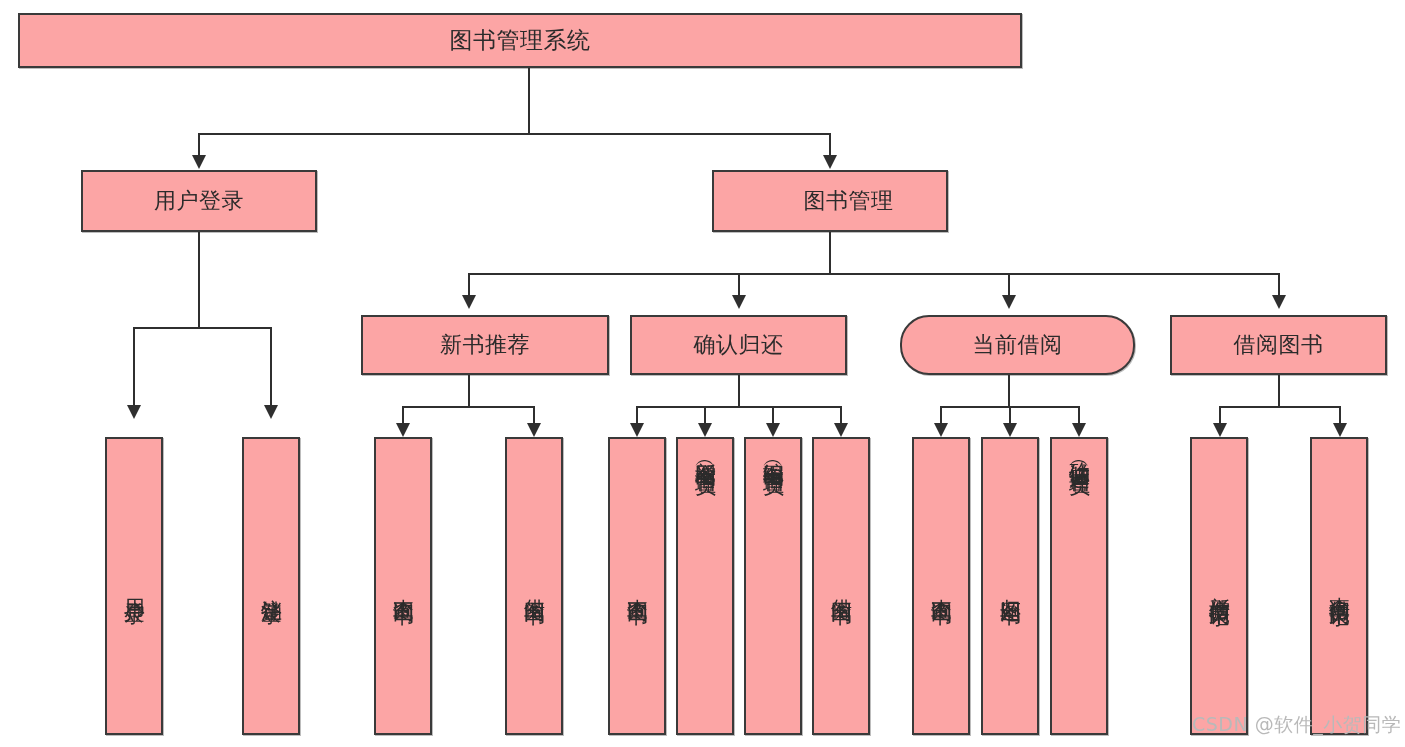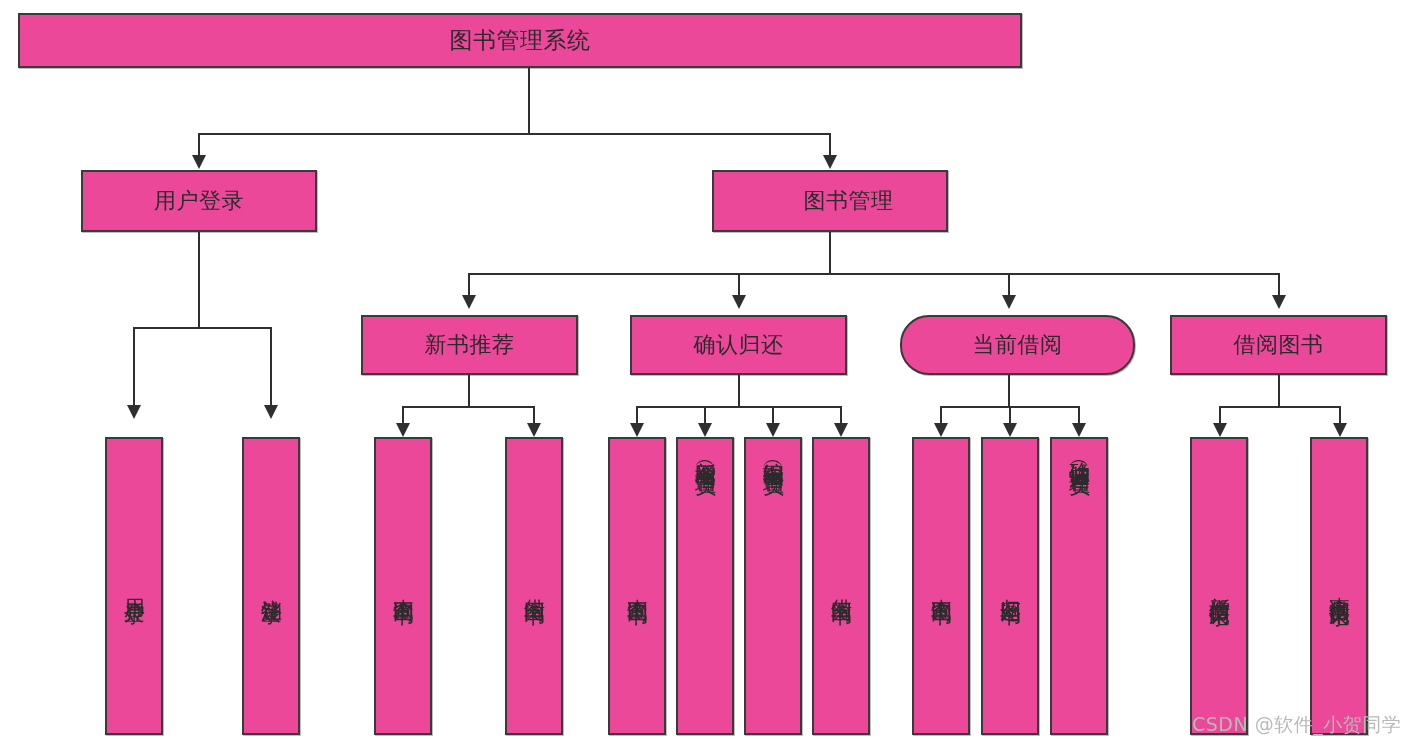--- a/index.html
+++ b/index.html
@@ -13,21 +13,21 @@
   #canvas {
     position: relative;
     width: 1405px;
     height: 747px;
     background: #ffffff;
     overflow: hidden;
   }
   .node {
     position: absolute;
     box-sizing: border-box;
-    background: #ec4899;
+    background: #fca5a5;
     border: 2px solid #3a3a3a;
     box-shadow: 1px 1px 0 0 #bdbdbd;
     display: flex;
     align-items: center;
     justify-content: center;
     color: #2b2b2b;
   }
   .node .label {
     display: block;
     text-align: center;
@@ -123,21 +123,21 @@
   <div class="hline" style="left:468px; top:273px; width:812px;"></div>
   <div class="vline" style="left:468px; top:273px; height:24px;"></div>
   <div class="arrow" style="left:462px; top:295px;"></div>
   <div class="vline" style="left:738px; top:273px; height:24px;"></div>
   <div class="arrow" style="left:732px; top:295px;"></div>
   <div class="vline" style="left:1008px; top:273px; height:24px;"></div>
   <div class="arrow" style="left:1002px; top:295px;"></div>
   <div class="vline" style="left:1278px; top:273px; height:24px;"></div>
   <div class="arrow" style="left:1272px; top:295px;"></div>
 
-  <div class="node horiz" style="left:361px; top:315px; width:217px; height:60px;">
+  <div class="node horiz" style="left:361px; top:315px; width:248px; height:60px;">
     <span class="label">新书推荐</span>
   </div>
   <div class="node horiz" style="left:630px; top:315px; width:217px; height:60px;">
     <span class="label">确认归还</span>
   </div>
   <div class="node horiz" style="left:900px; top:315px; width:235px; height:60px;border-radius:29px;">
     <span class="label">当前借阅</span>
   </div>
   <div class="node horiz" style="left:1170px; top:315px; width:217px; height:60px;">
     <span class="label">借阅图书</span>

